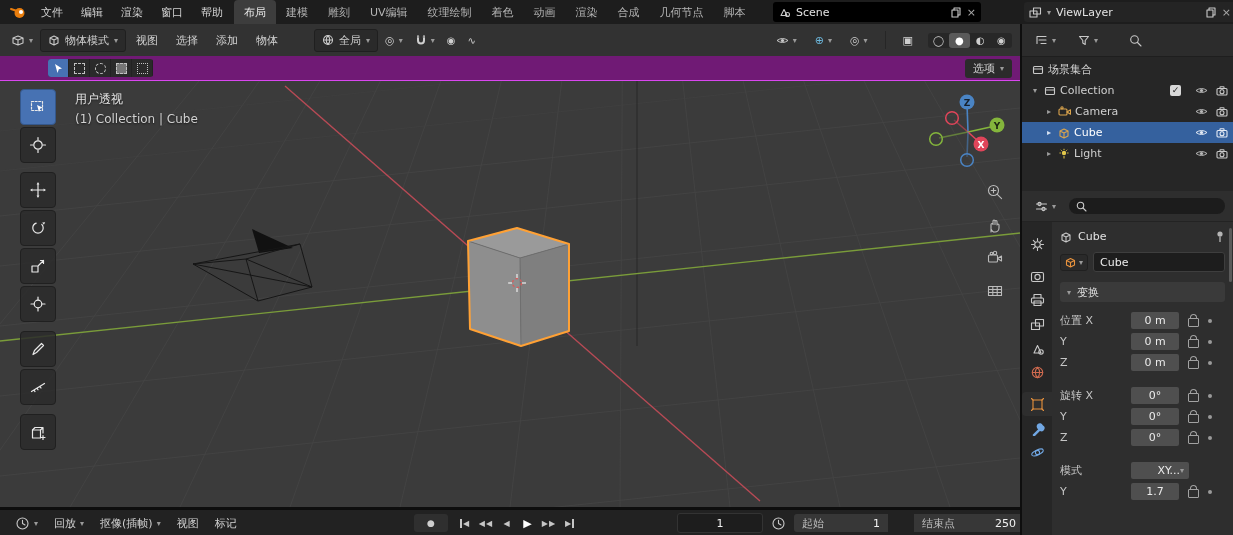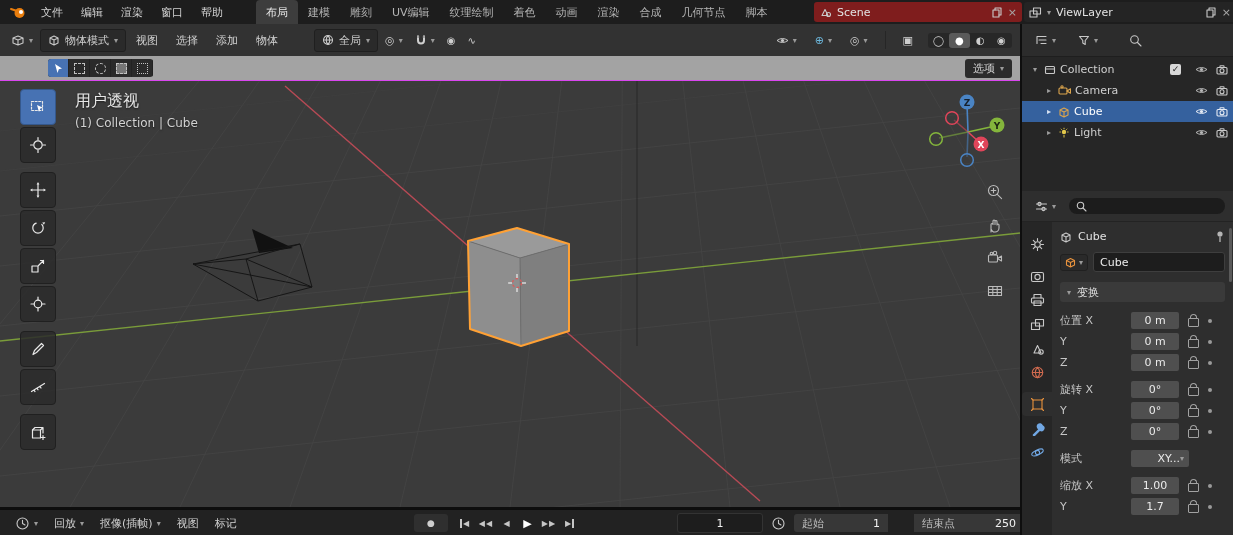--- a/index.html
+++ b/index.html
@@ -11,52 +11,52 @@
   .sline.orange *{stroke:#dca54d}
   .sline.red *{stroke:#cf6a4f}
   .sline.blue *{stroke:#71a7e3}
   .sline.oorange *{stroke:#e8923d}
   .tool *{stroke:#e8e8e8;fill:none;stroke-width:1.2;stroke-linecap:round;stroke-linejoin:round}
 
   
   .topbar{position:absolute;left:0;top:0;width:1233px;height:24px;background:#1d1d1d;display:flex;align-items:center}
   .logo{margin:0 6px 0 10px}
   .tmenu{padding:4px 9px;color:#d2d2d2;cursor:default}
-  .wstabs{display:flex;align-items:flex-end;height:24px;margin-left:24px}
+  .wstabs{display:flex;align-items:flex-end;height:24px;margin-left:2px}
   .ws{padding:5px 10px 4px;color:#b5b5b5}
   .ws.active{background:#3d3d3d;color:#ededed;border-radius:4px 4px 0 0}
-  .scenebox{position:absolute;left:814px;top:2px;width:198px;height:20px;background:#7f1d1d;border-radius:3px;display:flex;align-items:center;padding:0 5px;gap:5px}
+  .scenebox{position:absolute;left:773px;top:2px;width:198px;height:20px;background:#000000;border-radius:3px;display:flex;align-items:center;padding:0 5px;gap:5px}
   .vlbox{position:absolute;left:1024px;top:2px;width:202px;height:20px;background:#242424;border-radius:3px;display:flex;align-items:center;padding:0 5px;gap:5px}
   .grow{flex:1;color:#e3e3e3}
   .mini{color:#a8a8a8;font-size:11px;line-height:1}
   .dd{color:#9a9a9a;font-size:8px}
 
   
   .toolrow{position:absolute;left:0;top:24px;width:1020px;height:32px;background:#323232;display:flex;align-items:center;padding:0 6px;gap:2px;border-bottom:1px solid #262626}
   .hbtn{display:flex;align-items:center;gap:4px;padding:3px 5px;border-radius:3px}
   .ddbox{display:flex;align-items:center;gap:5px;background:#2a2a2a;border:1px solid #1f1f1f;border-radius:3px;padding:3px 7px}
   .menulabel{padding:4px 8px;color:#d2d2d2}
   .vsep{width:1px;height:18px;background:#262626;margin:0 4px}
   .shade{display:flex;background:#272727;border-radius:3px;margin-left:2px}
   .shade span{width:21px;text-align:center;padding:2px 0;font-size:10px;color:#cfcfcf}
   .shade .on{background:#5a5a5a;border-radius:3px;color:#fff}
 
   
-  .toolsettings{position:absolute;left:0;top:56px;width:1020px;height:24px;background:#a3a3a3;border-bottom:4px solid #d946ef;display:flex;align-items:center}
+  .toolsettings{position:absolute;left:0;top:56px;width:1020px;height:24px;background:#701a75;border-bottom:4px solid #d946ef;display:flex;align-items:center}
   .smgroup{display:flex;margin-left:48px;background:#2a2a2a;border-radius:3px;overflow:hidden}
   .smbtn{width:20px;height:18px;display:flex;align-items:center;justify-content:center;border-right:1px solid #222}
   .smbtn.on{background:#4772b3}
   .smk{width:9px;height:9px;border:1px dashed #c2c2c2;display:block}
   .smk.round{border-radius:50%}
   .optbtn{margin-left:auto;margin-right:8px;background:#2b2b2b;border-radius:3px;padding:2px 8px;display:flex;gap:5px;align-items:center;color:#d6d6d6}
 
   
   .viewport{position:absolute;left:0;top:81px;width:1020px;height:426px;background:#3b3b3b;overflow:hidden}
   .vp-text{position:absolute;left:75px;top:10px;text-shadow:0 1px 2px rgba(0,0,0,.6)}
-  .vp-text .l1{font-size:16px;color:#e6e6e6;margin-bottom:4px}
+  .vp-text .l1{font-size:12px;color:#e6e6e6;margin-bottom:4px}
   .vp-text .l2{font-size:12px;color:#d2d2d2}
   .rail{position:absolute;left:20px;top:8px;display:flex;flex-direction:column}
   .rbtn{width:34px;height:34px;background:#2b2b2bd9;border:1px solid #202020;border-radius:4px;margin-bottom:2px;display:flex;align-items:center;justify-content:center}
   .rbtn.on{background:#4772b3;border-color:#35588c}
   .rgap{height:7px}
   .gizmo{position:absolute;right:13px;top:10px}
   .sideicons{position:absolute;right:16px;top:102px;display:flex;flex-direction:column;gap:15px;opacity:.9}
 
   
   .timeline{position:absolute;left:0;top:509px;width:1020px;height:26px;background:#222;display:flex;align-items:center;padding:0 8px;border-top:1px solid #0d0d0d}
@@ -95,21 +95,21 @@
   .ptab.on{background:#2e2e2e;border-radius:4px 0 0 4px}
   .ptgap{height:8px}
   .pcontent{flex:1;padding:8px 8px 0 8px;position:relative}
   .crumb{display:flex;align-items:center;gap:6px;margin-bottom:9px;color:#e2e2e2}
   .pin{margin-left:auto}
   .namerow{display:flex;align-items:center;gap:5px;margin-bottom:10px}
   .nameicon{display:flex;align-items:center;gap:3px;background:#2a2a2a;border:1px solid #202020;border-radius:3px;padding:2px 4px}
   .namefield{flex:1;height:18px;background:#1d1d1d;border:1px solid #3e3e3e;border-radius:3px;display:flex;align-items:center;padding:0 6px;color:#ececec}
   .psection{height:20px;background:#3a3a3a;border-radius:3px;display:flex;align-items:center;gap:6px;padding:0 7px;margin-bottom:8px;color:#dedede}
   .frow{height:21px;display:flex;align-items:center}
-  .frow.gap{margin-top:6px}
+  .frow.gap{margin-top:12px}
   .flabel{width:64px;text-align:left;margin-right:7px;color:#c6c6c6}
   .ffield{width:48px;height:17px;background:#4f4f4f;border-radius:2px;display:flex;align-items:center;justify-content:center;color:#ebebeb}
   .ffield.ddf{justify-content:flex-end;padding:0 5px}
   .lock{position:relative;width:9px;height:7px;border:1px solid #a2a2a2;border-radius:1px;margin-left:9px;margin-top:3px}
   .lock::before{content:"";position:absolute;left:1px;top:-5px;width:5px;height:4px;border:1px solid #a2a2a2;border-bottom:none;border-radius:4px 4px 0 0}
   .adot{width:4px;height:4px;border-radius:50%;background:#9a9a9a;margin-left:9px}
   .pscroll{position:absolute;right:1px;top:6px;width:3px;height:54px;background:#5a5a5a;border-radius:2px}
 
   .gapcol{position:absolute;left:1020px;top:24px;width:2px;height:511px;background:#0e0e0e}
 </style>
@@ -549,20 +549,29 @@
     </span>
     <span style="margin-left:14px">
         <svg class="sline" width="13" height="13">
           <circle cx="5.5" cy="5.5" r="3.8"></circle>
           <path d="M8.5,8.5 L12,12"></path>
         </svg>
       </span>
   </div>
 
   <div class="outliner">
+    <div class="orow" style="padding-left:10px">
+      <span>
+          <svg class="sline" width="12" height="11">
+            <rect x="1.5" y="2.5" width="9" height="7" rx="1"></rect>
+            <path d="M1.5,5 h9"></path>
+          </svg>
+        </span>
+      <span>场景集合</span>
+    </div>
     <div class="orow">
       <span class="tw">▾</span>
       <span>
           <svg class="sline" width="12" height="11">
             <rect x="1.5" y="2.5" width="9" height="7" rx="1"></rect>
             <path d="M1.5,5 h9"></path>
           </svg>
         </span>
       <span>Collection</span>
       <span class="ocheck" style="margin-left:auto">✓</span>
@@ -821,28 +830,20 @@
           <span class="lock"></span>
           <span class="adot"></span>
         </div>
         <div class="frow gap">
           <span class="flabel">模式</span>
           <span class="ffield ddf">
               <span>XY...</span>
               <span class="dd">▾</span>
             </span>
         </div>
-        <div class="frow gap">
-          <span class="flabel">缩放 X</span>
-          <span class="ffield">
-              <span>1.00</span>
-            </span>
-          <span class="lock"></span>
-          <span class="adot"></span>
-        </div>
         <div class="frow">
           <span class="flabel">Y</span>
           <span class="ffield">
               <span>1.7</span>
             </span>
           <span class="lock"></span>
           <span class="adot"></span>
         </div>
         <div class="pscroll"></div>
       </div>

